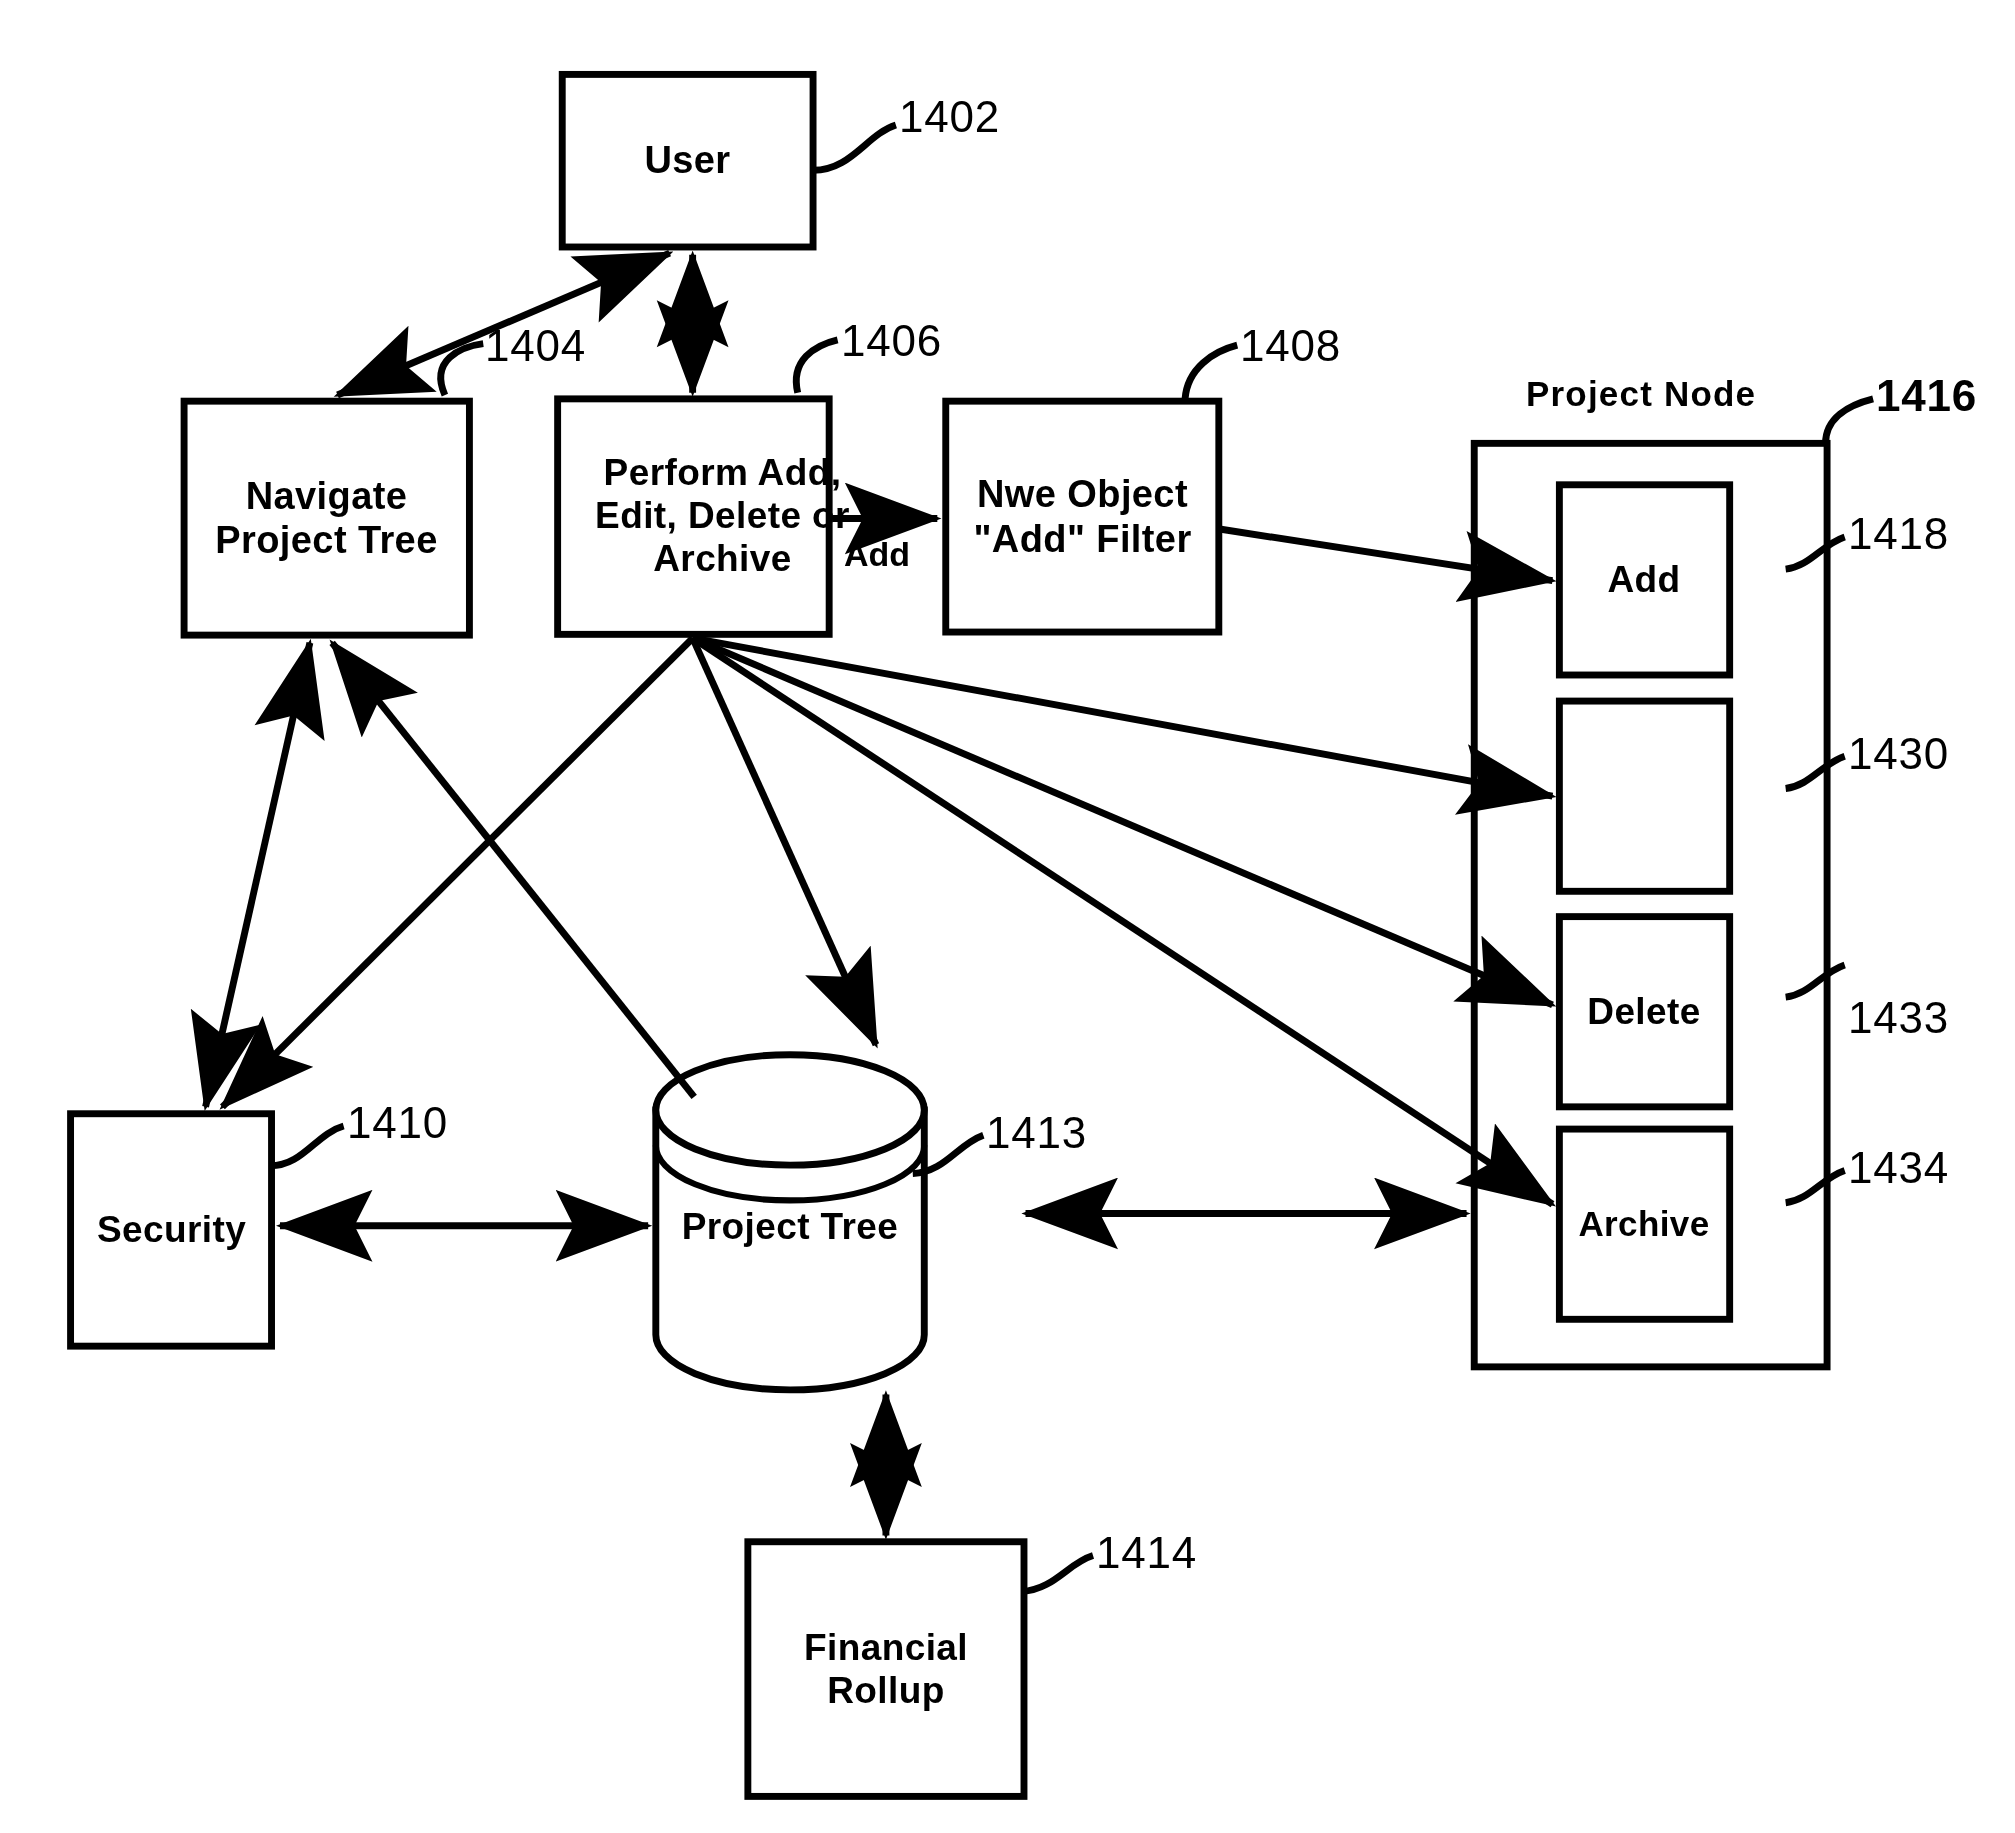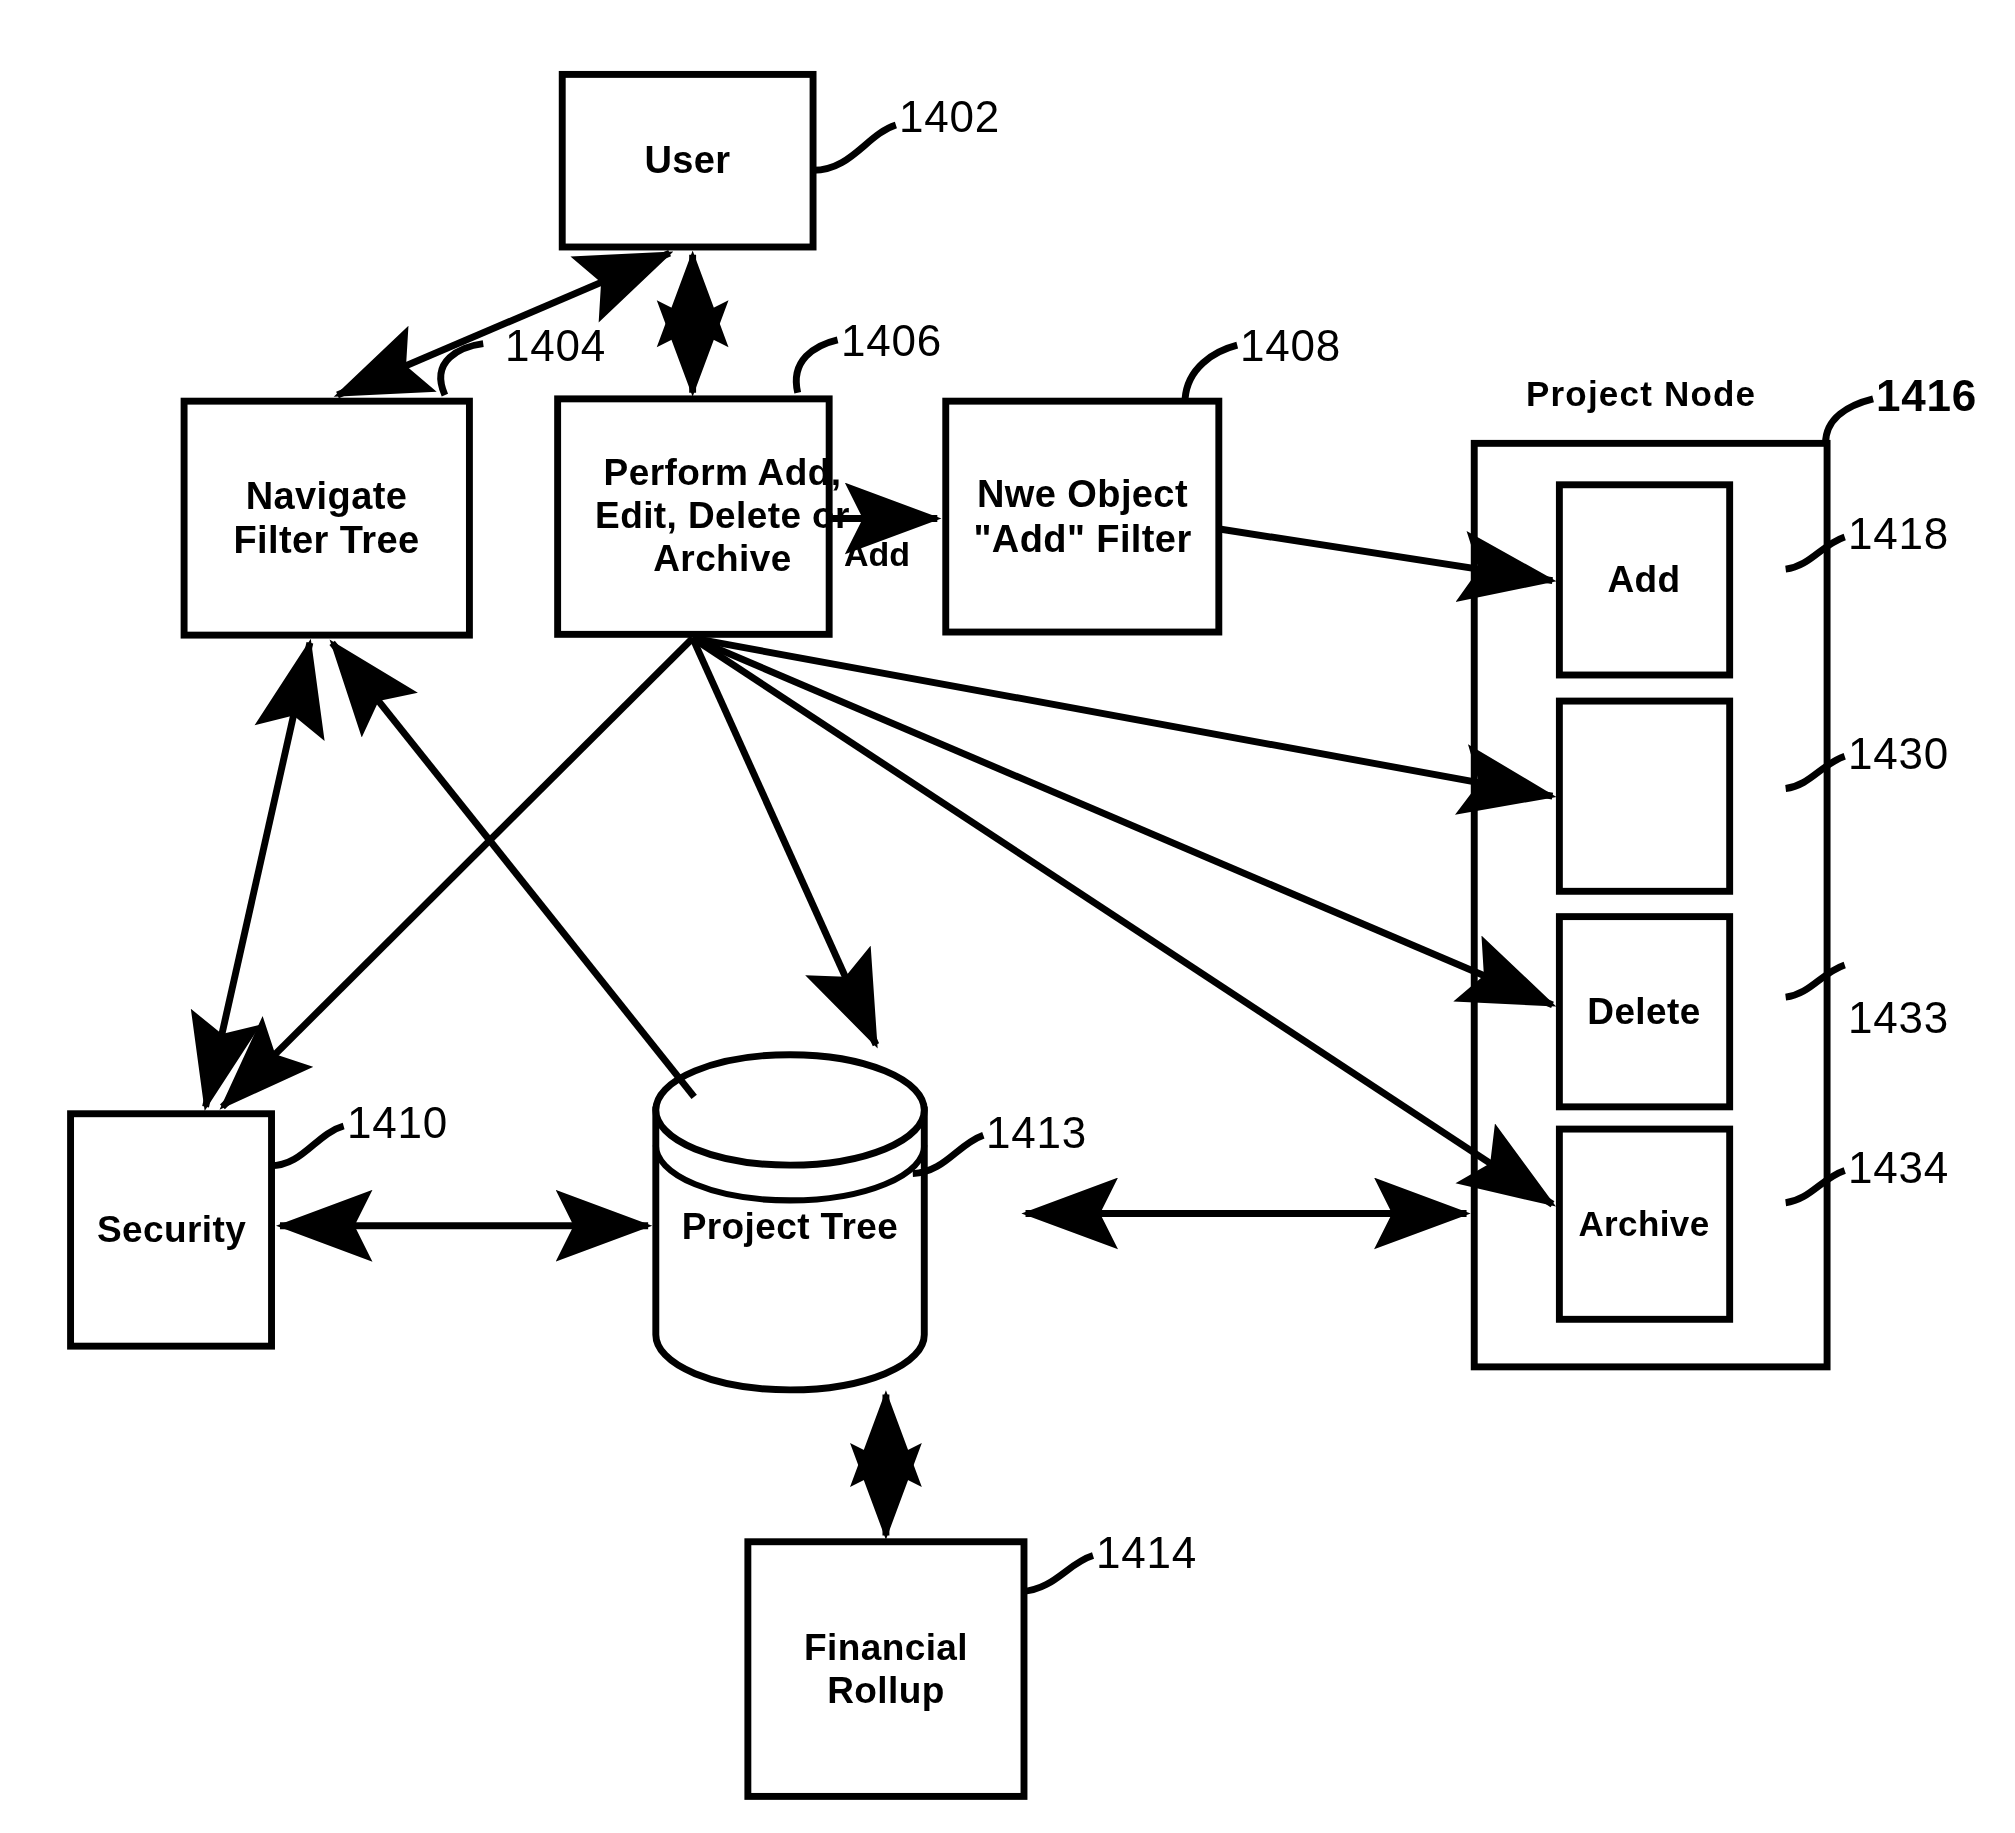--- a/index.html
+++ b/index.html
@@ -130,21 +130,21 @@
     <path d="M2380,578 C2380,545 2410,528 2442,520" fill="none" stroke="#000" stroke-width="9"></path>
     <path d="M2328,742 C2360,738 2375,710 2405,700" fill="none" stroke="#000" stroke-width="9"></path>
     <path d="M2328,1028 C2360,1024 2375,996 2405,986" fill="none" stroke="#000" stroke-width="9"></path>
     <path d="M2328,1300 C2360,1296 2375,1268 2405,1258" fill="none" stroke="#000" stroke-width="9"></path>
     <path d="M2328,1568 C2360,1564 2375,1536 2405,1526" fill="none" stroke="#000" stroke-width="9"></path>
   </svg>
 
   <div class="node-label" style="left:562px;top:74px;width:251px;height:173px;font-size:38px;">User</div>
 
   <div class="node-label" style="left:184px;top:401px;width:285px;height:234px;font-size:38px;white-space:pre-line;">Navigate
-Filter Tree</div>
+Project Tree</div>
 
   <div class="node-label" style="left:554px;top:399px;width:337px;height:235px;font-size:37px;white-space:pre-line;">Perform Add,
 Edit, Delete or
 Archive</div>
 
   <div class="node-label" style="left:946px;top:401px;width:273px;height:231px;font-size:38px;white-space:pre-line;">Nwe Object
 "Add" Filter</div>
 
   <div class="node-label" style="left:71px;top:1114px;width:201px;height:232px;font-size:37px;">Security</div>
 
@@ -155,21 +155,21 @@
 
   <div class="node-label" style="left:1559px;top:485px;width:170px;height:190px;font-size:37px;">Add</div>
   <div class="node-label" style="left:1559px;top:917px;width:170px;height:190px;font-size:37px;">Delete</div>
   <div class="node-label" style="left:1559px;top:1129px;width:170px;height:190px;font-size:35px;">Archive</div>
 
   <div class="panel-title" style="left:1526px;top:374px;">Project Node</div>
 
   <div class="edge-label" style="left:844px;top:535px;">Add</div>
 
   <div class="ref-num" style="left:899px;top:92px;">1402</div>
-  <div class="ref-num" style="left:485px;top:321px;margin-left:20px;">1404</div>
+  <div class="ref-num" style="left:485px;top:321px;">1404</div>
   <div class="ref-num" style="left:841px;top:316px;">1406</div>
   <div class="ref-num" style="left:1240px;top:321px;">1408</div>
   <div class="ref-num" style="left:347px;top:1098px;">1410</div>
   <div class="ref-num" style="left:986px;top:1108px;">1413</div>
   <div class="ref-num" style="left:1096px;top:1528px;">1414</div>
   <div class="ref-num" style="left:1876px;top:371px;font-weight:bold;">1416</div>
   <div class="ref-num" style="left:1848px;top:509px;">1418</div>
   <div class="ref-num" style="left:1848px;top:729px;">1430</div>
   <div class="ref-num" style="left:1848px;top:993px;text-align:center;">1433</div>
   <div class="ref-num" style="left:1848px;top:1143px;">1434</div>

